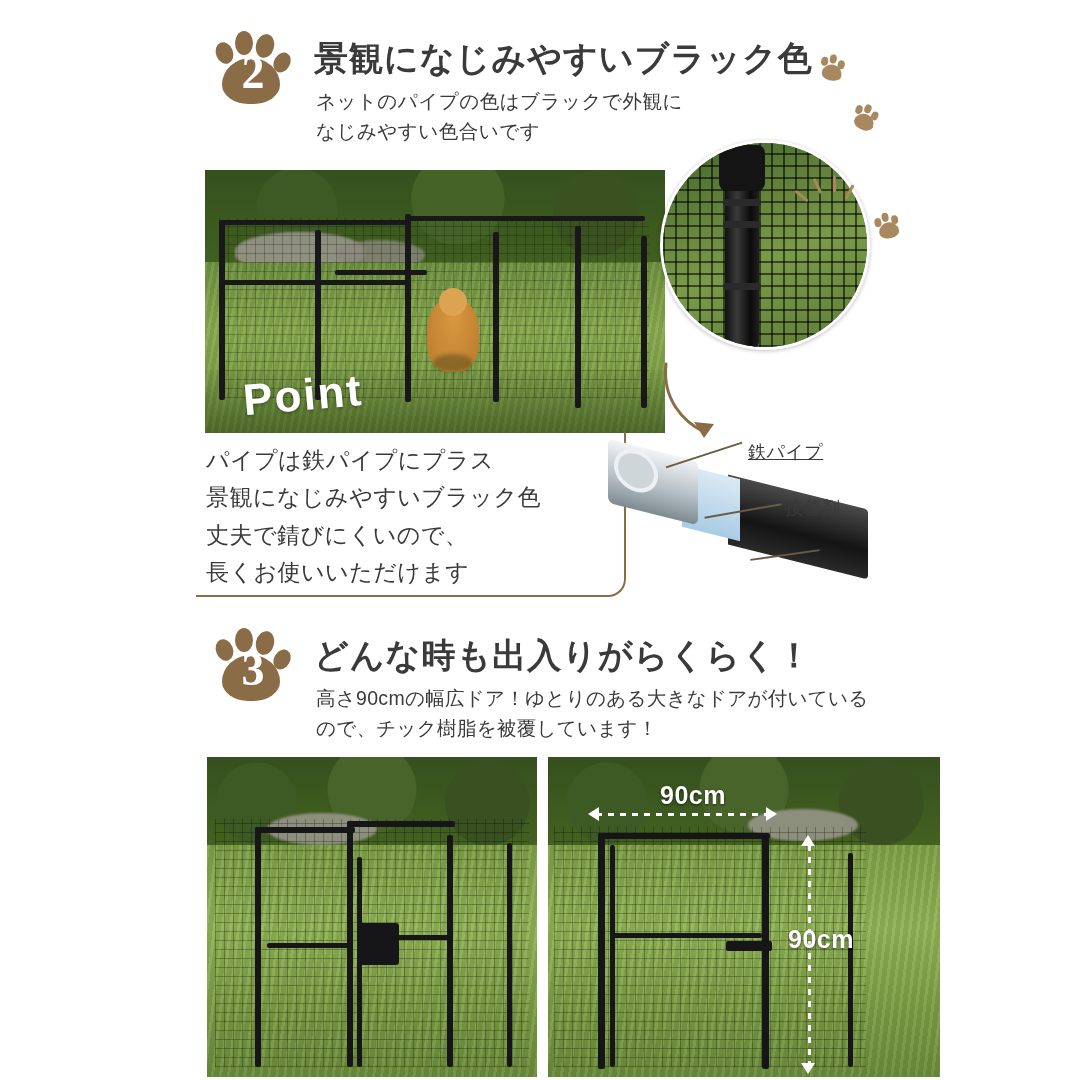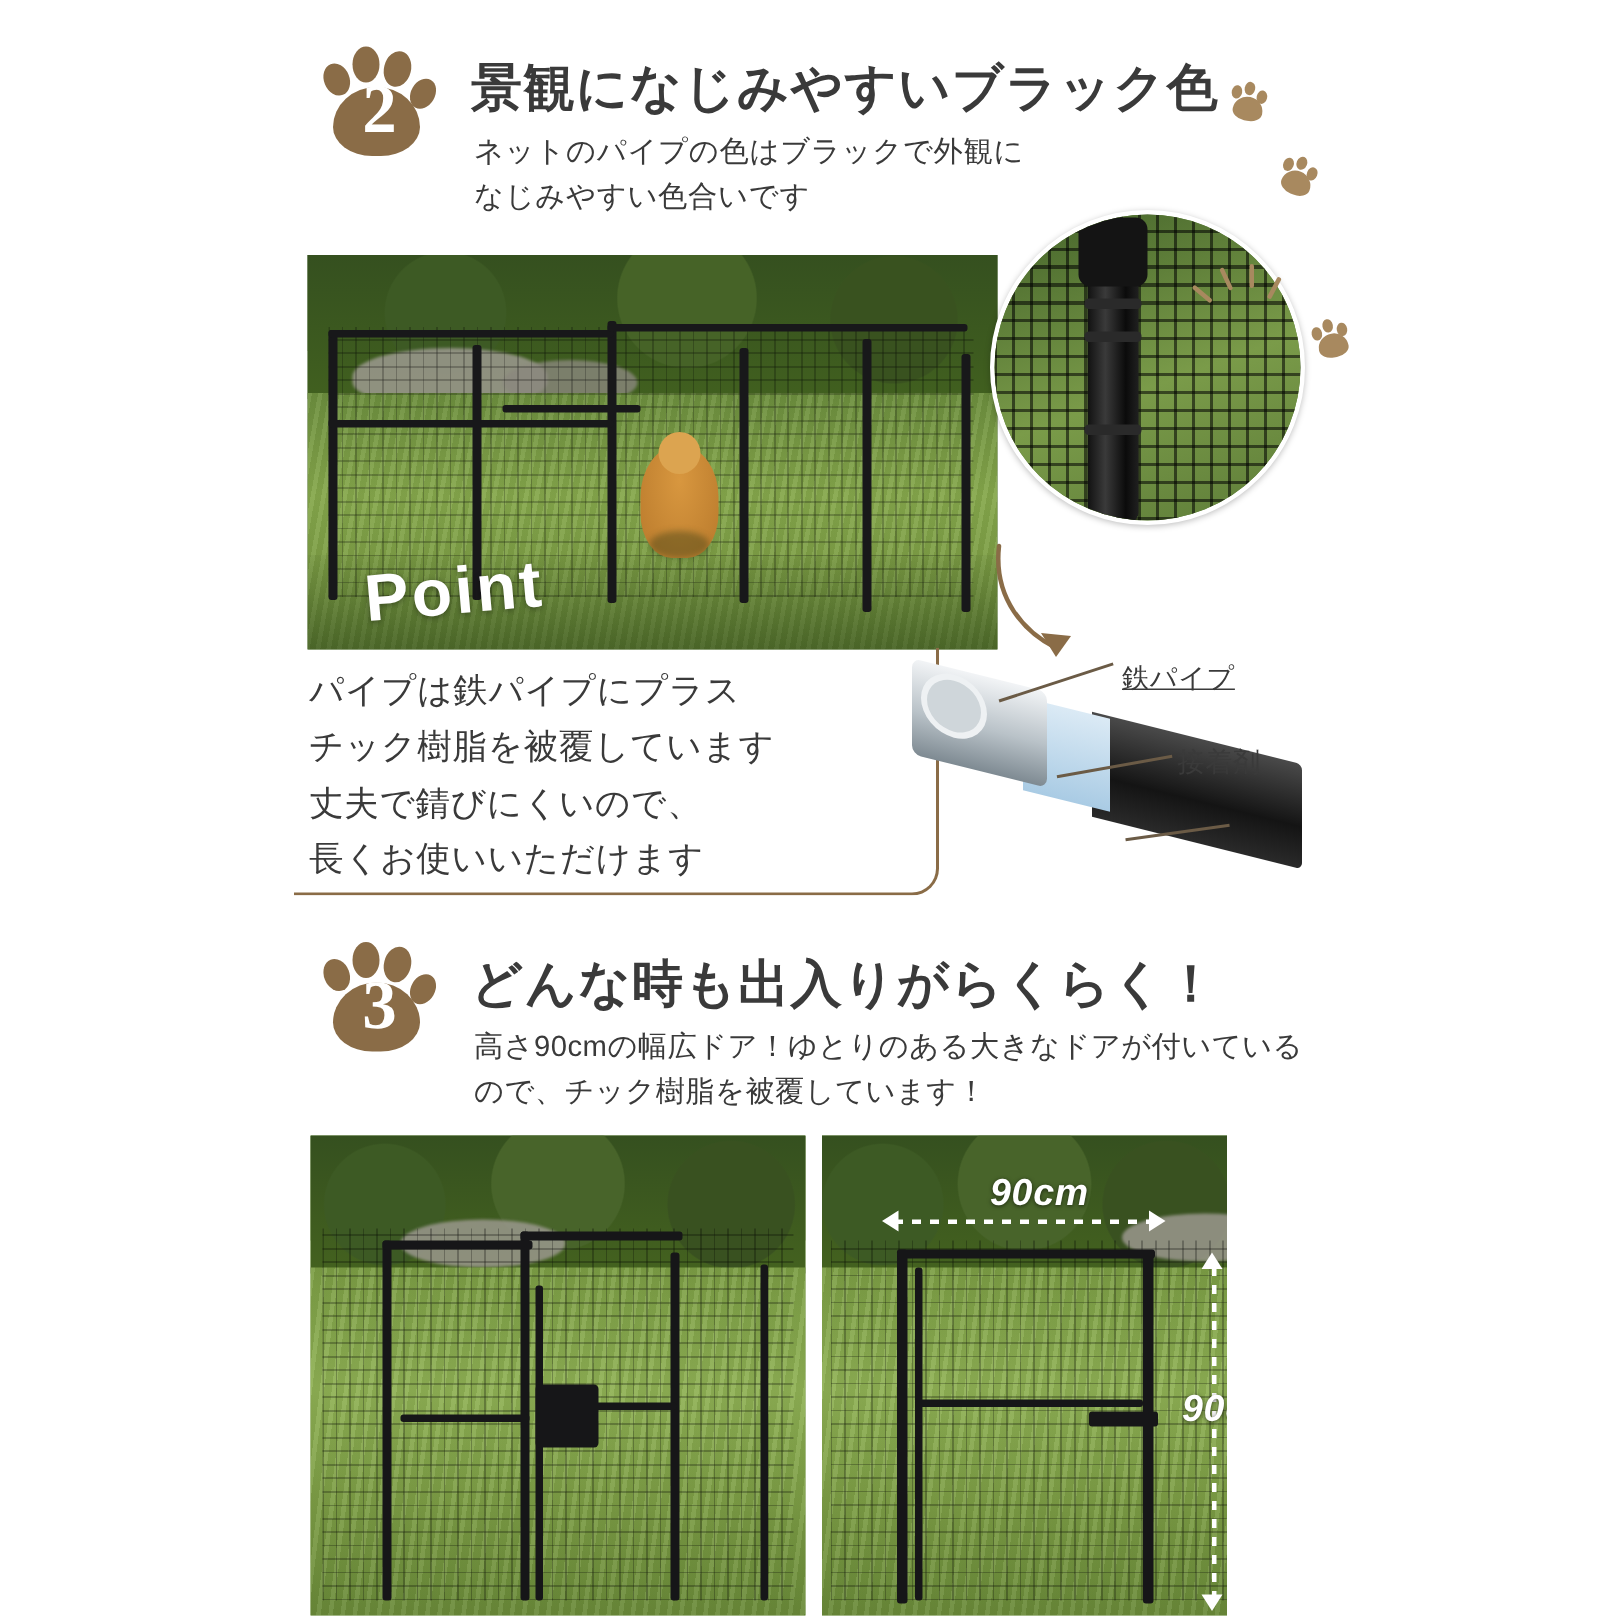--- a/index.html
+++ b/index.html
@@ -180,21 +180,21 @@
   .dia-label { position:absolute; font-size:18px; color:#3a3a3a; letter-spacing:.5px; line-height:1.35; }
 
   .arrow-curve { position:absolute; left: 660px; top: 360px; width: 90px; height: 90px; }
 
   
   .sec3-head { position: absolute; left: 210px; top: 625px; width: 700px; }
   .sec3-sub { position:absolute; left:106px; top:58px; font-size:19.5px; line-height:1.55; color:#3a3a3a; letter-spacing:.3px;}
 
   
   .photoA { position:absolute; left:207px; top:757px; width:330px; height:320px; overflow:hidden; background:#6d8f3e;}
-  .photoB { position:absolute; left:548px; top:757px; width:270px; height:320px; overflow:hidden; background:#6d8f3e;font-style:italic;}
+  .photoB { position:absolute; left:548px; top:757px; width:392px; height:320px; overflow:hidden; background:#6d8f3e;}
   .pg-sky { position:absolute; left:0; top:0; width:100%; height:70px;
     background: linear-gradient(#2f4a1f,#41601f); }
   .pg-hedge { position:absolute; left:0; top:0; width:100%; height:92px;
     background: radial-gradient(circle at 15% 50%, #3d5a24 0 40px, transparent 41px),
                 radial-gradient(circle at 50% 35%, #48642a 0 44px, transparent 45px),
                 radial-gradient(circle at 85% 50%, #395120 0 42px, transparent 43px),
                 linear-gradient(#35501f,#44621f); }
   .pg-rock { position:absolute; width:110px; height:32px; background:#9b988e; border-radius:50%;
     filter: blur(1px); opacity:.85; }
   .pg-lawn { position:absolute; left:0; top:88px; width:100%; height:232px;
@@ -296,21 +296,21 @@
 
   <svg class="arrow-curve" viewBox="0 0 90 90">
     <path d="M6,4 C2,40 24,62 44,72" stroke="#8a6c47" stroke-width="3" fill="none" stroke-linecap="round"></path>
     <polygon points="44,78 34,62 54,64" fill="#8a6c47"></polygon>
   </svg>
 
   <div class="bracket"></div>
   <div class="bracket-tail"></div>
   <div class="desc-box">
     <div class="desc-text" style="white-space:pre-line;">パイプは鉄パイプにプラス
-チック樹脂を被覆しています
+景観になじみやすいブラック色
 丈夫で錆びにくいので、
 長くお使いいただけます</div>
   </div>
 
   <div class="pipe-dia">
     <div class="black"></div>
     <div class="blue"></div>
     <div class="metal">
         <div class="metal-mouth"></div>
       </div>

